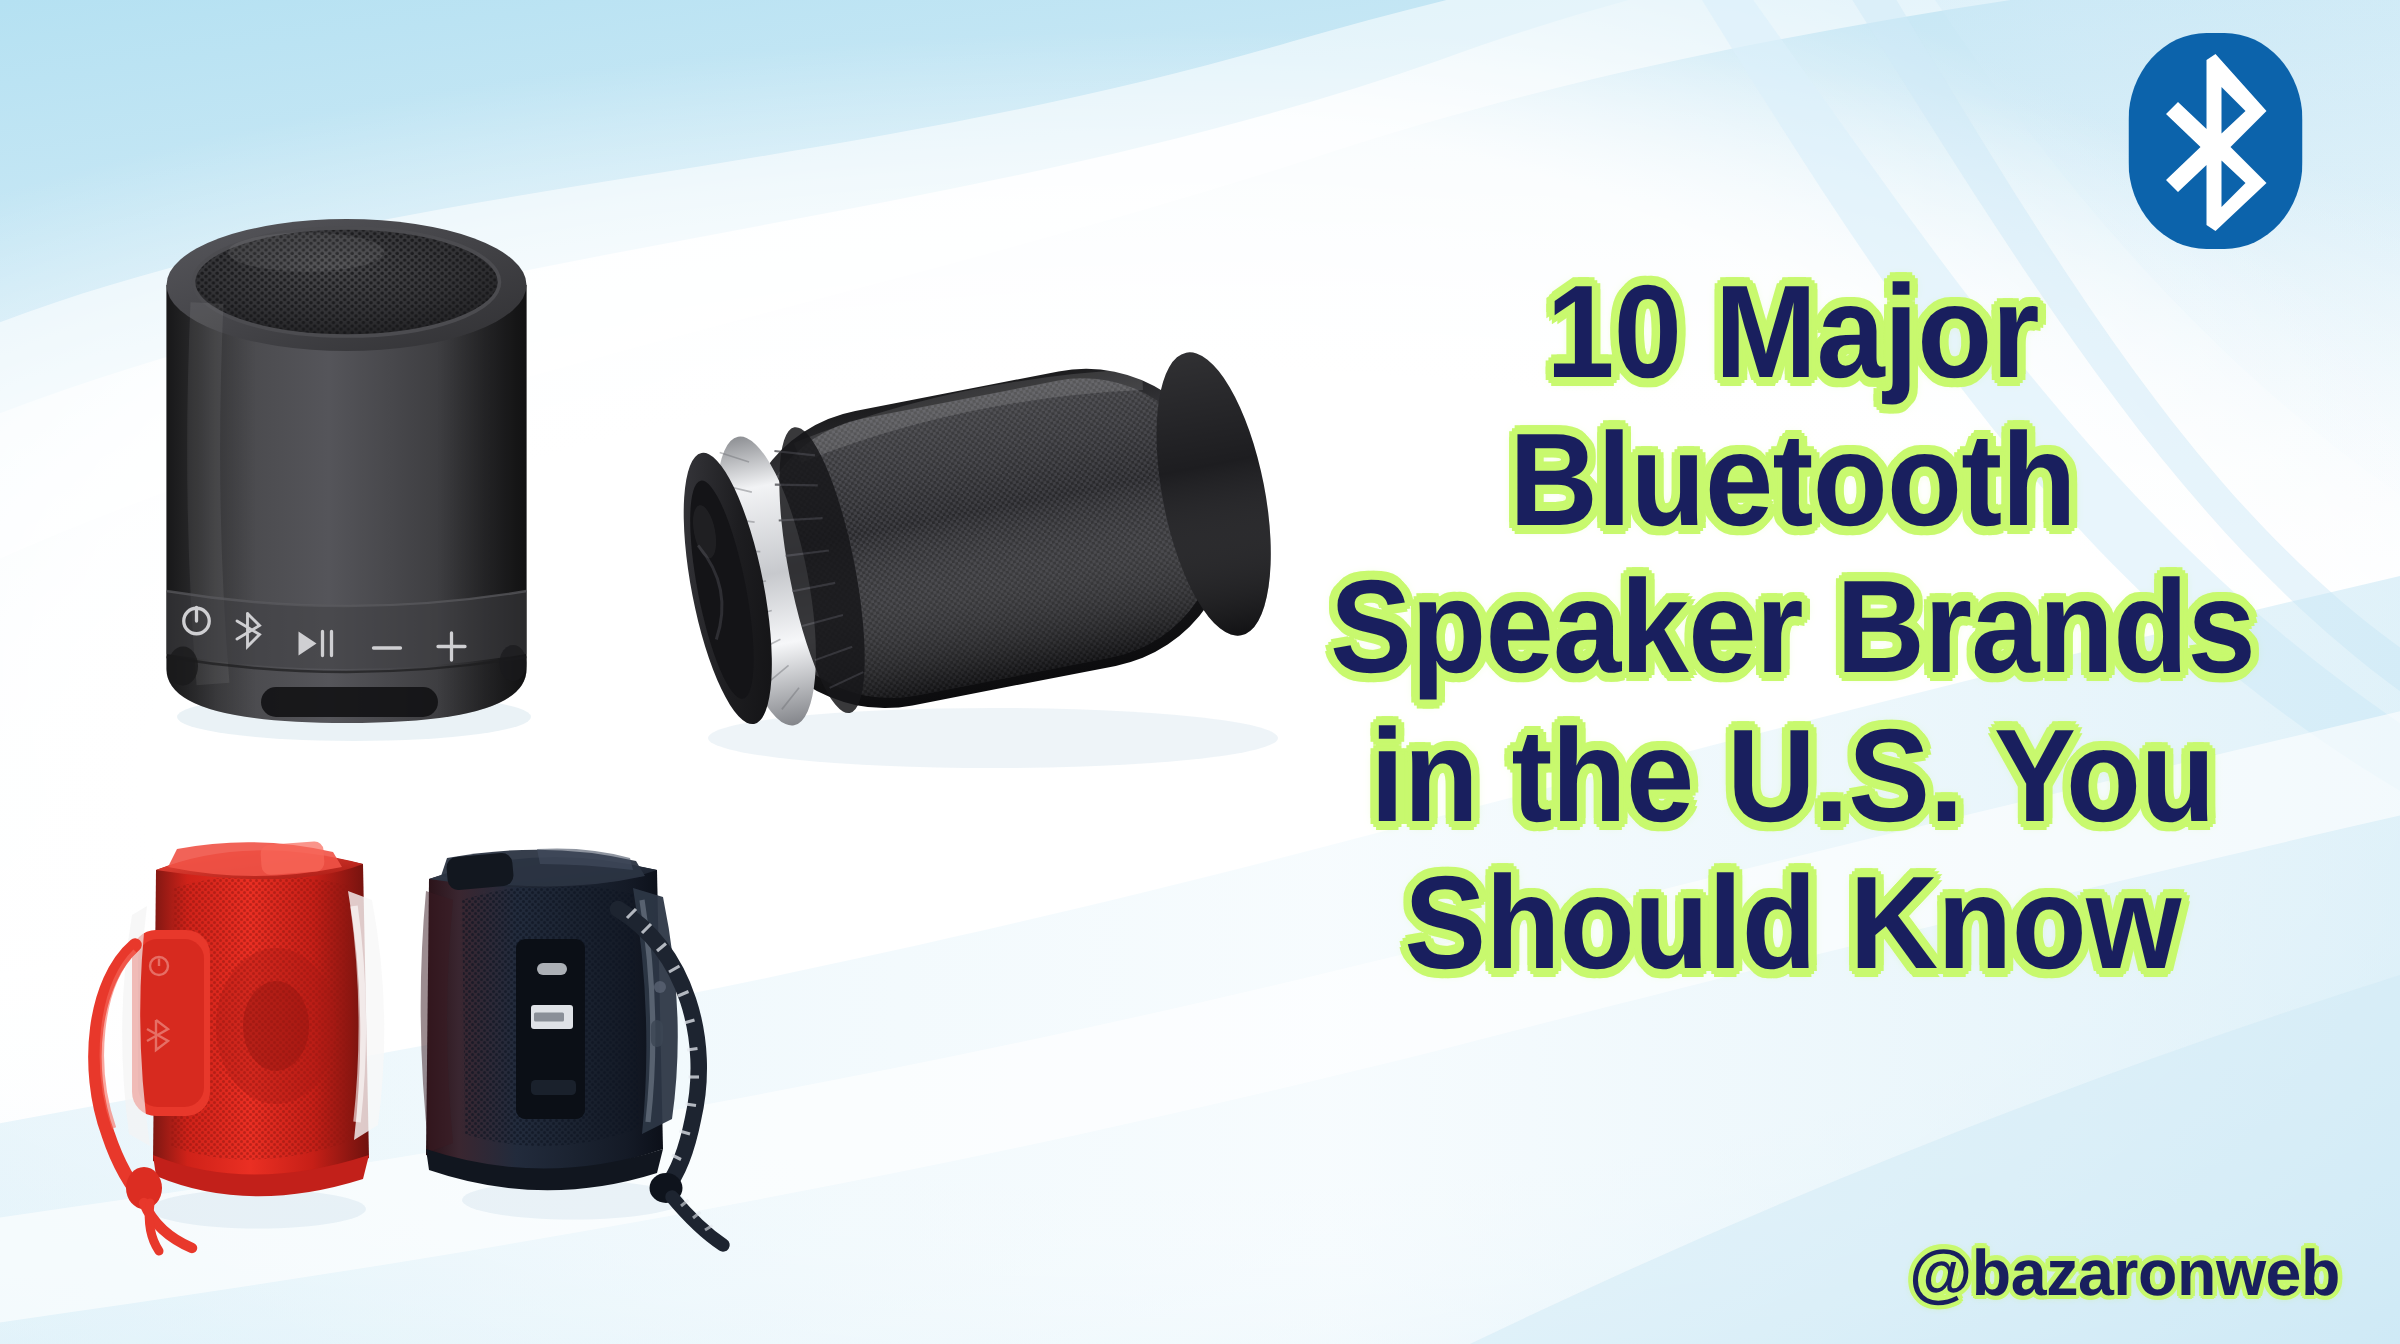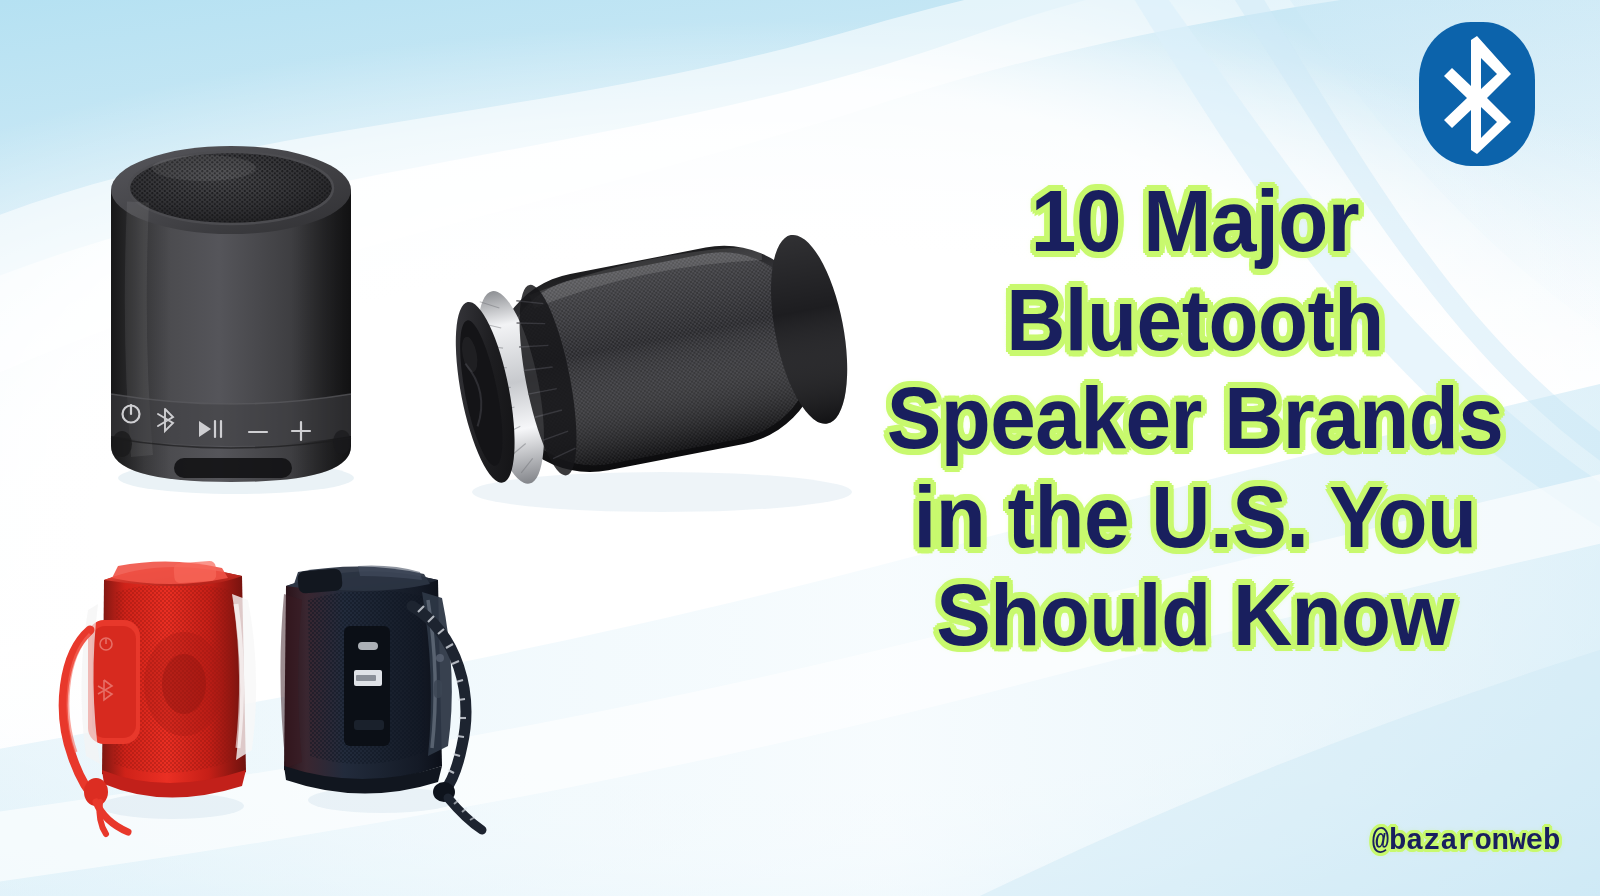--- a/index.html
+++ b/index.html
@@ -61,24 +61,24 @@
       5px 0 0 #c8f96e, -5px 0 0 #c8f96e, 0 5px 0 #c8f96e, 0 -5px 0 #c8f96e,
       4px 4px 0 #c8f96e, -4px 4px 0 #c8f96e, 4px -4px 0 #c8f96e, -4px -4px 0 #c8f96e,
       6px 2px 0 #c8f96e, -6px 2px 0 #c8f96e, 6px -2px 0 #c8f96e, -6px -2px 0 #c8f96e,
       2px 6px 0 #c8f96e, -2px 6px 0 #c8f96e, 2px -6px 0 #c8f96e, -2px -6px 0 #c8f96e,
       0 0 9px rgba(200,249,110,0.95);
   }
 
   
   .handle{
     position:absolute;
-    right:40px; bottom:38px;
-    font-family:Liberation Mono, monospace;
+    right:40px; bottom:22px;
+    font-family:Liberation Sans, sans-serif;
     font-weight:700;
-    font-size:29px;
+    font-size:43px;
     letter-spacing:-0.3px;
     color:#191f5e;
     z-index:6;
     text-shadow:
       2px 0 0 #c8f96e, -2px 0 0 #c8f96e, 0 2px 0 #c8f96e, 0 -2px 0 #c8f96e,
       2px 2px 0 #c8f96e, -2px 2px 0 #c8f96e, 2px -2px 0 #c8f96e, -2px -2px 0 #c8f96e,
       3px 1px 0 #c8f96e, -3px 1px 0 #c8f96e, 1px 3px 0 #c8f96e, -1px 3px 0 #c8f96e,
       3px -1px 0 #c8f96e, -3px -1px 0 #c8f96e, 1px -3px 0 #c8f96e, -1px -3px 0 #c8f96e,
       0 0 6px rgba(200,249,110,0.9);
   }

